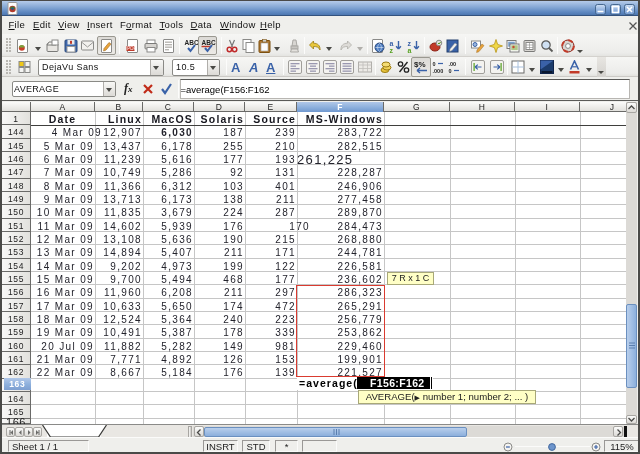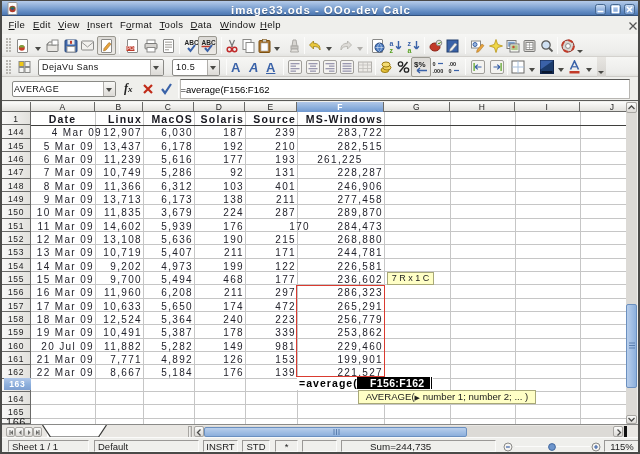--- a/index.html
+++ b/index.html
@@ -3,21 +3,20 @@
 *{margin:0;padding:0;box-sizing:border-box;}
 html,body{width:640px;height:454px;overflow:hidden;}
 body{font-family:"Liberation Sans",sans-serif;position:relative;background:#efefec;}
 .abs{position:absolute;}
 .tbsep{position:absolute;width:1px;background:#c9c7c2;border-right:1px solid #fcfcfb;}
 .grip{position:absolute;width:5px;background-image:radial-gradient(circle at 1px 1px,#b9b7b2 1px,transparent 1.2px);background-size:3px 3px;}
 </style></head><body>
 
 <div class="abs" style="left:0;top:0;width:640px;height:454px;border:2px solid #4a4a48;border-top:1px solid #4a4a48;z-index:90;pointer-events:none"></div>
 <div class="abs" style="left:1px;top:1px;width:638px;height:15px;background:linear-gradient(#b5cbe9,#84a7d4 45%,#5d87c0 80%,#4d77b0);border-bottom:1px solid #33527e;">
-<div class="abs" style="left:320px;top:2.5px;transform:translateX(-50%);font-size:11.5px;letter-spacing:0.92px;font-weight:bold;color:#fff;white-space:nowrap;text-shadow:0 1px 1px rgba(0,0,0,.35)">image33.ods - OOo-dev Calc</div>
 <svg class="abs" style="left:5px;top:1px" width="13" height="13">
       <rect x="2" y="0.5" width="9" height="12" rx="1" fill="#fcfcfc" stroke="#9a9a9a"></rect>
       <circle cx="6.5" cy="7" r="3.2" fill="#b43c2a"></circle>
       <path d="M4 7 a2.5 2.5 0 0 1 5 0z" fill="#3c7c3c"></path>
       <circle cx="6.5" cy="7" r="1.2" fill="#2c4c8c"></circle>
     </svg>
 <div class="abs" style="left:594px;top:2.5px;width:11px;height:11px;border-radius:2.5px;background:linear-gradient(#cadcf2,#8fb0dd 60%,#7aa0d4);border:1px solid #47688f;"></div>
 <div class="abs" style="left:608.5px;top:2.5px;width:11px;height:11px;border-radius:2.5px;background:linear-gradient(#cadcf2,#8fb0dd 60%,#7aa0d4);border:1px solid #47688f;"></div>
 <div class="abs" style="left:623px;top:2.5px;width:11px;height:11px;border-radius:2.5px;background:linear-gradient(#cadcf2,#8fb0dd 60%,#7aa0d4);border:1px solid #47688f;"></div>
 <svg class="abs" style="left:594px;top:2.5px" width="11" height="11">
@@ -345,38 +344,38 @@
 <div class="abs" style="left:0;top:13px;width:624px;height:1.3px;background:#3f3f3d;"></div>
 <div class="abs" style="left:29px;top:0px;width:63px;height:12px;font-size:10.5px;letter-spacing:1.2px;font-weight:bold;color:#16161e;line-height:15px;text-align:center;">Date</div>
 <div class="abs" style="left:93px;top:0px;width:47px;height:12px;font-size:10.5px;letter-spacing:1.2px;font-weight:bold;color:#16161e;line-height:15px;text-align:right;">Linux</div>
 <div class="abs" style="left:141px;top:0px;width:50px;height:12px;font-size:10.5px;letter-spacing:1.2px;font-weight:bold;color:#16161e;line-height:15px;text-align:right;">MacOS</div>
 <div class="abs" style="left:192px;top:0px;width:50px;height:12px;font-size:10.5px;letter-spacing:1.2px;font-weight:bold;color:#16161e;line-height:15px;text-align:right;">Solaris</div>
 <div class="abs" style="left:243px;top:0px;width:51px;height:12px;font-size:10.5px;letter-spacing:1.2px;font-weight:bold;color:#16161e;line-height:15px;text-align:right;">Source</div>
 <div class="abs" style="left:295px;top:0px;width:86px;height:12px;font-size:10.5px;letter-spacing:1.2px;font-weight:bold;color:#16161e;line-height:15px;text-align:right;">MS-Windows</div>
 <div class="abs" style="left:0;top:26px;width:624px;height:1px;background:#c6c6c6;"></div>
 <div class="abs" style="left:29px;top:13px;width:71px;height:13px;font-size:10px;letter-spacing:1.35px;color:#23232c;line-height:16px;text-align:right;">4 Mar 09</div>
 <div class="abs" style="left:93px;top:13px;width:47px;height:13px;font-size:10px;letter-spacing:1.35px;color:#23232c;line-height:16px;text-align:right;">12,907</div>
-<div class="abs" style="left:141px;top:13px;width:50px;height:13px;font-size:10px;letter-spacing:1.35px;color:#23232c;line-height:16px;text-align:right;">6,030</div>
+<div class="abs" style="left:141px;top:13px;width:50px;height:13px;font-size:10px;letter-spacing:1.35px;color:#23232c;line-height:16px;text-align:right;font-weight:bold;">6,030</div>
 <div class="abs" style="left:192px;top:13px;width:50px;height:13px;font-size:10px;letter-spacing:1.35px;color:#23232c;line-height:16px;text-align:right;">187</div>
 <div class="abs" style="left:243px;top:13px;width:51px;height:13px;font-size:10px;letter-spacing:1.35px;color:#23232c;line-height:16px;text-align:right;">239</div>
 <div class="abs" style="left:295px;top:13px;width:86px;height:13px;font-size:10px;letter-spacing:1.35px;color:#23232c;line-height:16px;text-align:right;">283,722</div>
 <div class="abs" style="left:0;top:39px;width:624px;height:1px;background:#c6c6c6;"></div>
 <div class="abs" style="left:29px;top:27px;width:63px;height:12px;font-size:10px;letter-spacing:1.35px;color:#23232c;line-height:15px;text-align:right;">5 Mar 09</div>
 <div class="abs" style="left:93px;top:27px;width:47px;height:12px;font-size:10px;letter-spacing:1.35px;color:#23232c;line-height:15px;text-align:right;">13,437</div>
 <div class="abs" style="left:141px;top:27px;width:50px;height:12px;font-size:10px;letter-spacing:1.35px;color:#23232c;line-height:15px;text-align:right;">6,178</div>
-<div class="abs" style="left:192px;top:27px;width:50px;height:12px;font-size:10px;letter-spacing:1.35px;color:#23232c;line-height:15px;text-align:right;">192</div>
+<div class="abs" style="left:192px;top:27px;width:50px;height:12px;font-size:10px;letter-spacing:1.35px;color:#23232c;line-height:15px;text-align:right;">255</div>
 <div class="abs" style="left:243px;top:27px;width:51px;height:12px;font-size:10px;letter-spacing:1.35px;color:#23232c;line-height:15px;text-align:right;">210</div>
 <div class="abs" style="left:295px;top:27px;width:86px;height:12px;font-size:10px;letter-spacing:1.35px;color:#23232c;line-height:15px;text-align:right;">282,515</div>
 <div class="abs" style="left:0;top:52px;width:624px;height:1px;background:#c6c6c6;"></div>
 <div class="abs" style="left:29px;top:40px;width:63px;height:12px;font-size:10px;letter-spacing:1.35px;color:#23232c;line-height:15px;text-align:right;">6 Mar 09</div>
 <div class="abs" style="left:93px;top:40px;width:47px;height:12px;font-size:10px;letter-spacing:1.35px;color:#23232c;line-height:15px;text-align:right;">11,239</div>
 <div class="abs" style="left:141px;top:40px;width:50px;height:12px;font-size:10px;letter-spacing:1.35px;color:#23232c;line-height:15px;text-align:right;">5,616</div>
 <div class="abs" style="left:192px;top:40px;width:50px;height:12px;font-size:10px;letter-spacing:1.35px;color:#23232c;line-height:15px;text-align:right;">177</div>
 <div class="abs" style="left:243px;top:40px;width:51px;height:12px;font-size:10px;letter-spacing:1.35px;color:#23232c;line-height:15px;text-align:right;">193</div>
-<div class="abs" style="left:295px;top:40px;width:86px;height:12px;font-size:10px;letter-spacing:1.35px;color:#23232c;line-height:15px;text-align:center;">261,225</div>
+<div class="abs" style="left:295px;top:40px;width:86px;height:12px;font-size:13px;letter-spacing:1.35px;color:#23232c;line-height:15px;text-align:left;">261,225</div>
 <div class="abs" style="left:0;top:66px;width:624px;height:1px;background:#c6c6c6;"></div>
 <div class="abs" style="left:29px;top:53px;width:63px;height:13px;font-size:10px;letter-spacing:1.35px;color:#23232c;line-height:16px;text-align:right;">7 Mar 09</div>
 <div class="abs" style="left:93px;top:53px;width:47px;height:13px;font-size:10px;letter-spacing:1.35px;color:#23232c;line-height:16px;text-align:right;">10,749</div>
 <div class="abs" style="left:141px;top:53px;width:50px;height:13px;font-size:10px;letter-spacing:1.35px;color:#23232c;line-height:16px;text-align:right;">5,286</div>
 <div class="abs" style="left:192px;top:53px;width:50px;height:13px;font-size:10px;letter-spacing:1.35px;color:#23232c;line-height:16px;text-align:right;">92</div>
 <div class="abs" style="left:243px;top:53px;width:51px;height:13px;font-size:10px;letter-spacing:1.35px;color:#23232c;line-height:16px;text-align:right;">131</div>
 <div class="abs" style="left:295px;top:53px;width:86px;height:13px;font-size:10px;letter-spacing:1.35px;color:#23232c;line-height:16px;text-align:right;">228,287</div>
 <div class="abs" style="left:0;top:79px;width:624px;height:1px;background:#c6c6c6;"></div>
 <div class="abs" style="left:29px;top:67px;width:63px;height:12px;font-size:10px;letter-spacing:1.35px;color:#23232c;line-height:15px;text-align:right;">8 Mar 09</div>
 <div class="abs" style="left:93px;top:67px;width:47px;height:12px;font-size:10px;letter-spacing:1.35px;color:#23232c;line-height:15px;text-align:right;">11,366</div>
@@ -407,21 +406,21 @@
 <div class="abs" style="left:295px;top:107px;width:86px;height:12px;font-size:10px;letter-spacing:1.35px;color:#23232c;line-height:15px;text-align:right;">284,473</div>
 <div class="abs" style="left:0;top:132px;width:624px;height:1px;background:#c6c6c6;"></div>
 <div class="abs" style="left:29px;top:120px;width:63px;height:12px;font-size:10px;letter-spacing:1.35px;color:#23232c;line-height:15px;text-align:right;">12 Mar 09</div>
 <div class="abs" style="left:93px;top:120px;width:47px;height:12px;font-size:10px;letter-spacing:1.35px;color:#23232c;line-height:15px;text-align:right;">13,108</div>
 <div class="abs" style="left:141px;top:120px;width:50px;height:12px;font-size:10px;letter-spacing:1.35px;color:#23232c;line-height:15px;text-align:right;">5,636</div>
 <div class="abs" style="left:192px;top:120px;width:50px;height:12px;font-size:10px;letter-spacing:1.35px;color:#23232c;line-height:15px;text-align:right;">190</div>
 <div class="abs" style="left:243px;top:120px;width:51px;height:12px;font-size:10px;letter-spacing:1.35px;color:#23232c;line-height:15px;text-align:right;">215</div>
 <div class="abs" style="left:295px;top:120px;width:86px;height:12px;font-size:10px;letter-spacing:1.35px;color:#23232c;line-height:15px;text-align:right;">268,880</div>
 <div class="abs" style="left:0;top:146px;width:624px;height:1px;background:#c6c6c6;"></div>
 <div class="abs" style="left:29px;top:133px;width:63px;height:13px;font-size:10px;letter-spacing:1.35px;color:#23232c;line-height:16px;text-align:right;">13 Mar 09</div>
-<div class="abs" style="left:93px;top:133px;width:47px;height:13px;font-size:10px;letter-spacing:1.35px;color:#23232c;line-height:16px;text-align:right;">10,719</div>
+<div class="abs" style="left:93px;top:133px;width:47px;height:13px;font-size:10px;letter-spacing:1.35px;color:#23232c;line-height:16px;text-align:right;">14,894</div>
 <div class="abs" style="left:141px;top:133px;width:50px;height:13px;font-size:10px;letter-spacing:1.35px;color:#23232c;line-height:16px;text-align:right;">5,407</div>
 <div class="abs" style="left:192px;top:133px;width:50px;height:13px;font-size:10px;letter-spacing:1.35px;color:#23232c;line-height:16px;text-align:right;">211</div>
 <div class="abs" style="left:243px;top:133px;width:51px;height:13px;font-size:10px;letter-spacing:1.35px;color:#23232c;line-height:16px;text-align:right;">171</div>
 <div class="abs" style="left:295px;top:133px;width:86px;height:13px;font-size:10px;letter-spacing:1.35px;color:#23232c;line-height:16px;text-align:right;">244,781</div>
 <div class="abs" style="left:0;top:159px;width:624px;height:1px;background:#c6c6c6;"></div>
 <div class="abs" style="left:29px;top:147px;width:63px;height:12px;font-size:10px;letter-spacing:1.35px;color:#23232c;line-height:15px;text-align:right;">14 Mar 09</div>
 <div class="abs" style="left:93px;top:147px;width:47px;height:12px;font-size:10px;letter-spacing:1.35px;color:#23232c;line-height:15px;text-align:right;">9,202</div>
 <div class="abs" style="left:141px;top:147px;width:50px;height:12px;font-size:10px;letter-spacing:1.35px;color:#23232c;line-height:15px;text-align:right;">4,973</div>
 <div class="abs" style="left:192px;top:147px;width:50px;height:12px;font-size:10px;letter-spacing:1.35px;color:#23232c;line-height:15px;text-align:right;">199</div>
 <div class="abs" style="left:243px;top:147px;width:51px;height:12px;font-size:10px;letter-spacing:1.35px;color:#23232c;line-height:15px;text-align:right;">122</div>
@@ -568,28 +567,24 @@
       </svg>
 <div class="abs" style="left:420px;top:0.5px;width:10px;height:11px;background:linear-gradient(#fbfbfa,#dcdad6);border:1px solid #a8a6a2;border-radius:2px;"></div>
 <svg class="abs" style="left:422.5px;top:3px" width="6" height="7">
         <path d="M1.5 0.5l3 3-3 3" fill="none" stroke="#4a4a48" stroke-width="1.3"></path>
       </svg>
 </div>
 <div class="abs" style="left:621.5px;top:1px;width:3px;height:11px;background:#111;"></div>
 </div>
 <div class="abs" style="left:2px;top:437px;width:636px;height:15px;background:#efefec;border-top:1px solid #fbfbfa;">
 <div class="abs" style="left:6px;top:1.5px;width:81px;height:12px;border:1px solid #9a9896;border-bottom-color:#fbfbfa;border-right-color:#fbfbfa;font-size:9.5px;color:#222;line-height:11px;padding-left:3px;white-space:nowrap;">Sheet 1 / 1</div>
-<div class="abs" style="left:92px;top:1.5px;width:105px;height:12px;border:1px solid #9a9896;border-bottom-color:#fbfbfa;border-right-color:#fbfbfa;font-size:9.5px;color:#222;line-height:11px;padding-left:3px;white-space:nowrap;">Default</div>
 <div class="abs" style="left:201px;top:1.5px;width:35px;height:12px;border:1px solid #9a9896;border-bottom-color:#fbfbfa;border-right-color:#fbfbfa;font-size:9.5px;color:#222;line-height:11px;text-align:center;white-space:nowrap;">INSRT</div>
 <div class="abs" style="left:240px;top:1.5px;width:28px;height:12px;border:1px solid #9a9896;border-bottom-color:#fbfbfa;border-right-color:#fbfbfa;font-size:9.5px;color:#222;line-height:11px;text-align:center;white-space:nowrap;">STD</div>
 <div class="abs" style="left:273px;top:1.5px;width:23px;height:12px;border:1px solid #9a9896;border-bottom-color:#fbfbfa;border-right-color:#fbfbfa;font-size:9.5px;color:#222;line-height:11px;text-align:center;white-space:nowrap;">*</div>
 <div class="abs" style="left:300px;top:1.5px;width:35px;height:12px;border:1px solid #9a9896;border-bottom-color:#fbfbfa;border-right-color:#fbfbfa;font-size:9.5px;color:#222;line-height:11px;padding-left:3px;white-space:nowrap;"></div>
-<div class="abs" style="left:339px;top:1.5px;width:155px;height:12px;border:1px solid #9a9896;border-bottom-color:#fbfbfa;border-right-color:#fbfbfa;font-size:9.5px;color:#222;line-height:11px;padding-left:3px;white-space:nowrap;">
-      <span style="position:absolute;left:28px;top:0;font-size:9.8px">Sum=244,735</span>
-    </div>
 <svg class="abs" style="left:501px;top:4px;" width="10" height="10" viewBox="0 0 10 10">
       <circle cx="5" cy="5" r="4" fill="#f4f3f0" stroke="#8a8a88"></circle>
       <path d="M3 5h4" stroke="#3a62a8" stroke-width="1.2"></path>
     </svg>
 <div class="abs" style="left:513px;top:7.5px;width:75px;height:1.5px;background:#b0aeaa;border-bottom:1px solid #fbfbfa;"></div>
 <svg class="abs" style="left:546px;top:4.5px;" width="8" height="8" viewBox="0 0 8 8">
       <circle cx="4" cy="4" r="3.4" fill="#6d95cc" stroke="#44699e"></circle>
     </svg>
 <svg class="abs" style="left:589px;top:4px;" width="10" height="10" viewBox="0 0 10 10">
       <circle cx="5" cy="5" r="4" fill="#f4f3f0" stroke="#8a8a88"></circle>

